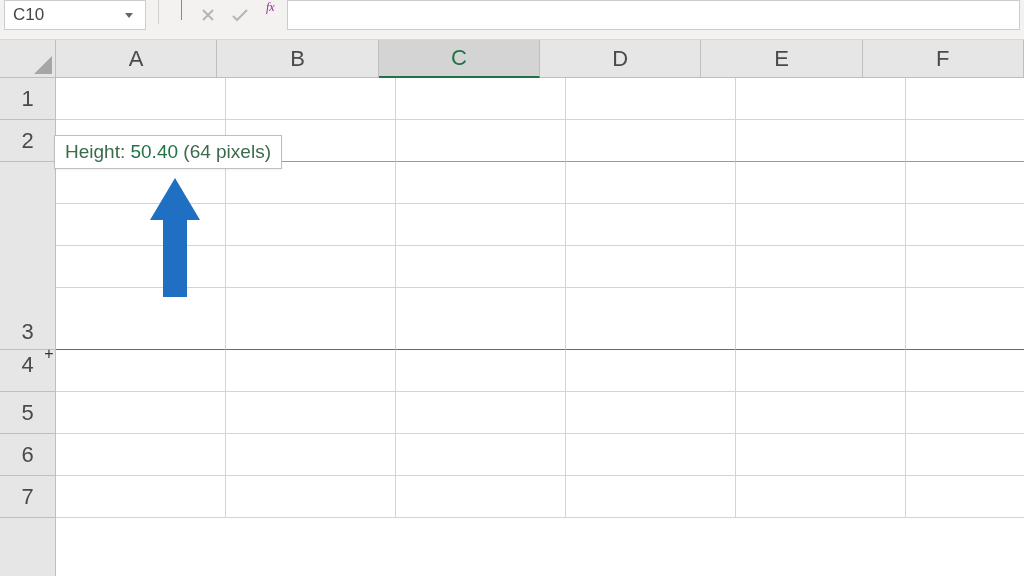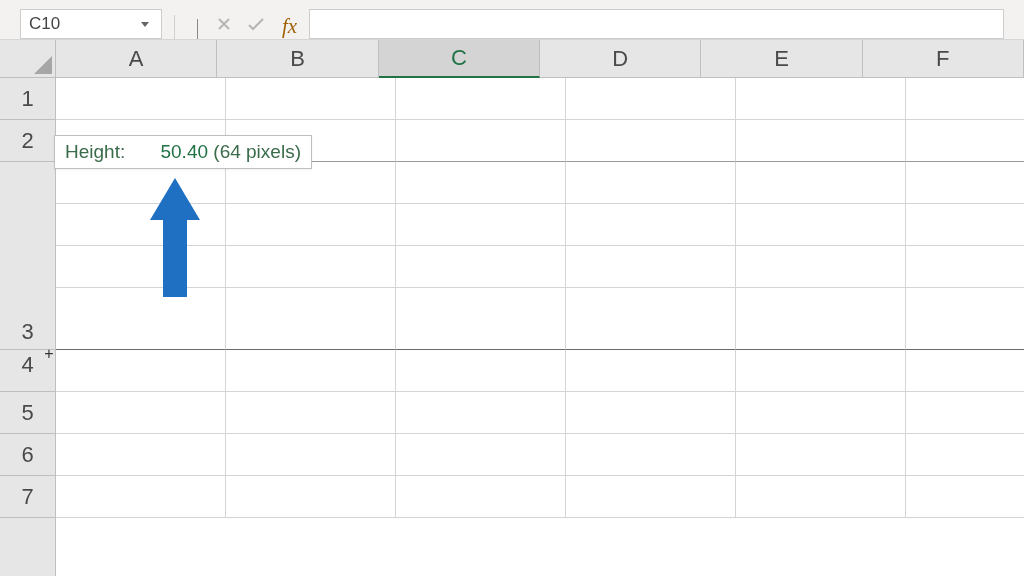--- a/index.html
+++ b/index.html
@@ -4,22 +4,22 @@
   <style>
     * { box-sizing: border-box; margin: 0; padding: 0; font-family: "Segoe UI", Arial, sans-serif; }
     html, body { width: 1024px; height: 576px; overflow: hidden; background: #fff; }
 
     
     .formula-bar {
       height: 40px;
       background: #f3f2f1;
       border-bottom: 1px solid #d6d6d6;
       display: flex;
-      align-items: flex-end;
-      padding: 0 20px;
+      align-items: flex-start;
+      padding: 0 4px;
     }
     .name-box {
       width: 142px;
       height: 30px;
       background: #fff;
       border: 1px solid #cccccc;
       display: flex;
       align-items: center;
       padding: 0 8px;
       position: relative;
@@ -33,21 +33,21 @@
     .vsep { width: 1px; height: 24px; background: #d0d0d0; margin: 0 12px; }
     .vsep-dotted {
       width: 1px; height: 20px; margin: 0 10px;
       background-image: radial-gradient(#888 1px, transparent 1px);
       background-size: 2px 4px;
     }
     .fb-icon {
       width: 32px; height: 30px; display: flex; align-items: center; justify-content: center;
       color: #aaa;
     }
-    .fx-label { font-style: italic; font-family: "Times New Roman", serif; font-size: 21px; color: #a16207; margin: 8px 6px 0 10px; }
+    .fx-label { font-style: italic; font-family: "Times New Roman", serif; font-size: 12px; color: #a21caf; margin: 0 6px 0 10px; }
     .formula-input {
       flex: 1;
       height: 30px;
       background: #fff;
       border: 1px solid #cccccc;
       margin-left: 6px;
       padding: 0 6px;
       font-size: 16px;
       color: #333;
     }
@@ -146,21 +146,21 @@
       position: absolute;
       left: 54px; top: 95px;
       background: #fff;
       border: 1px solid #bfbfbf;
       padding: 5px 10px;
       font-size: 19px;
       color: #3a6b4a;
       box-shadow: 0 1px 2px rgba(0,0,0,0.06);
       white-space: nowrap;
     }
-    .tooltip .tval { color: #217346; margin-left: 30px; }
+    .tooltip .tval { color: #217346; }
 
     
     .arrow {
       position: absolute;
       left: 150px; top: 138px;
       width: 50px; height: 120px;
       display: flex; flex-direction: column; align-items: center;
     }
     .arrow-head {
       width: 0; height: 0;

